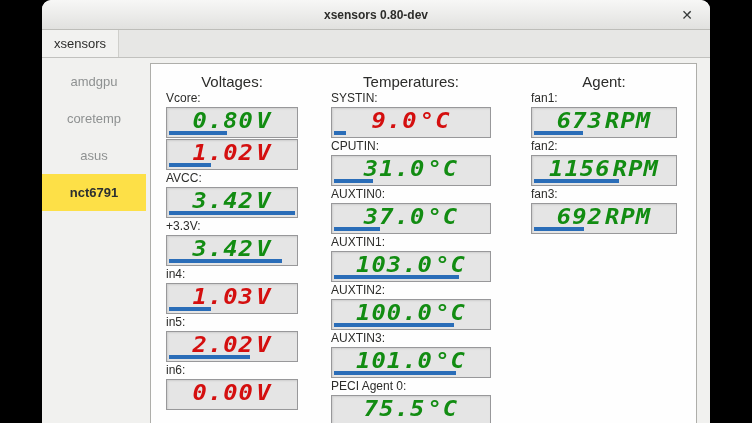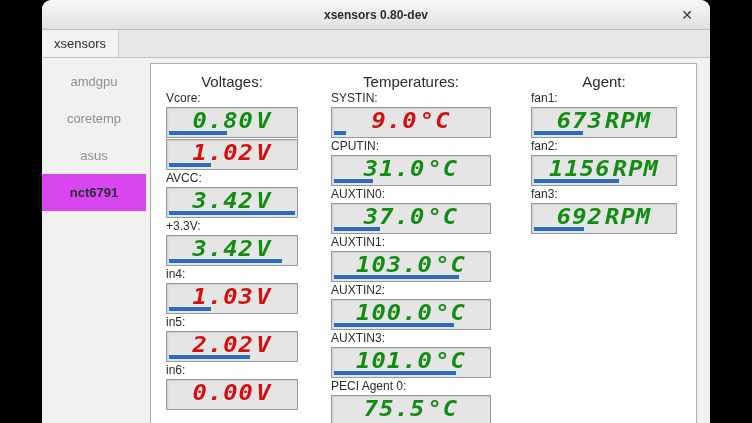--- a/index.html
+++ b/index.html
@@ -21,21 +21,21 @@
 
   .tabstrip { height:28px; background:#e7e7e5; border-bottom:1px solid #c1c1be; display:flex; }
   .tab { padding:0 12px; display:flex; align-items:center; font-size:13px; color:#2c2c2a;
          background:#f2f2f0; border-right:1px solid #cfcfcb; cursor:pointer; }
 
   .content { position:absolute; top:58px; left:0; right:0; bottom:0; }
 
   .sidebar { position:absolute; left:0; top:0; bottom:0; width:104px; padding-top:5px; }
   .side-item { height:37px; line-height:37px; text-align:center; font-size:13px;
                color:#8e9191; cursor:pointer; }
-  .side-item.selected { color:#2b2f31; font-weight:bold; background:#d946ef; }
+  .side-item.selected { color:#2b2f31; font-weight:bold; background:#fde047; }
 
   .panel { position:absolute; left:108px; top:5px; width:547px; height:400px;
            background:#fefefe; border:1px solid #aeaeaa;
            display:flex; padding:9px 0 0 15px; align-items:flex-start; }
 
   .col { display:flex; flex-direction:column; }
   .col1 { width:132px; }
   .col2 { width:160px; margin-left:33px; }
   .col3 { width:146px; margin-left:40px; }
 

